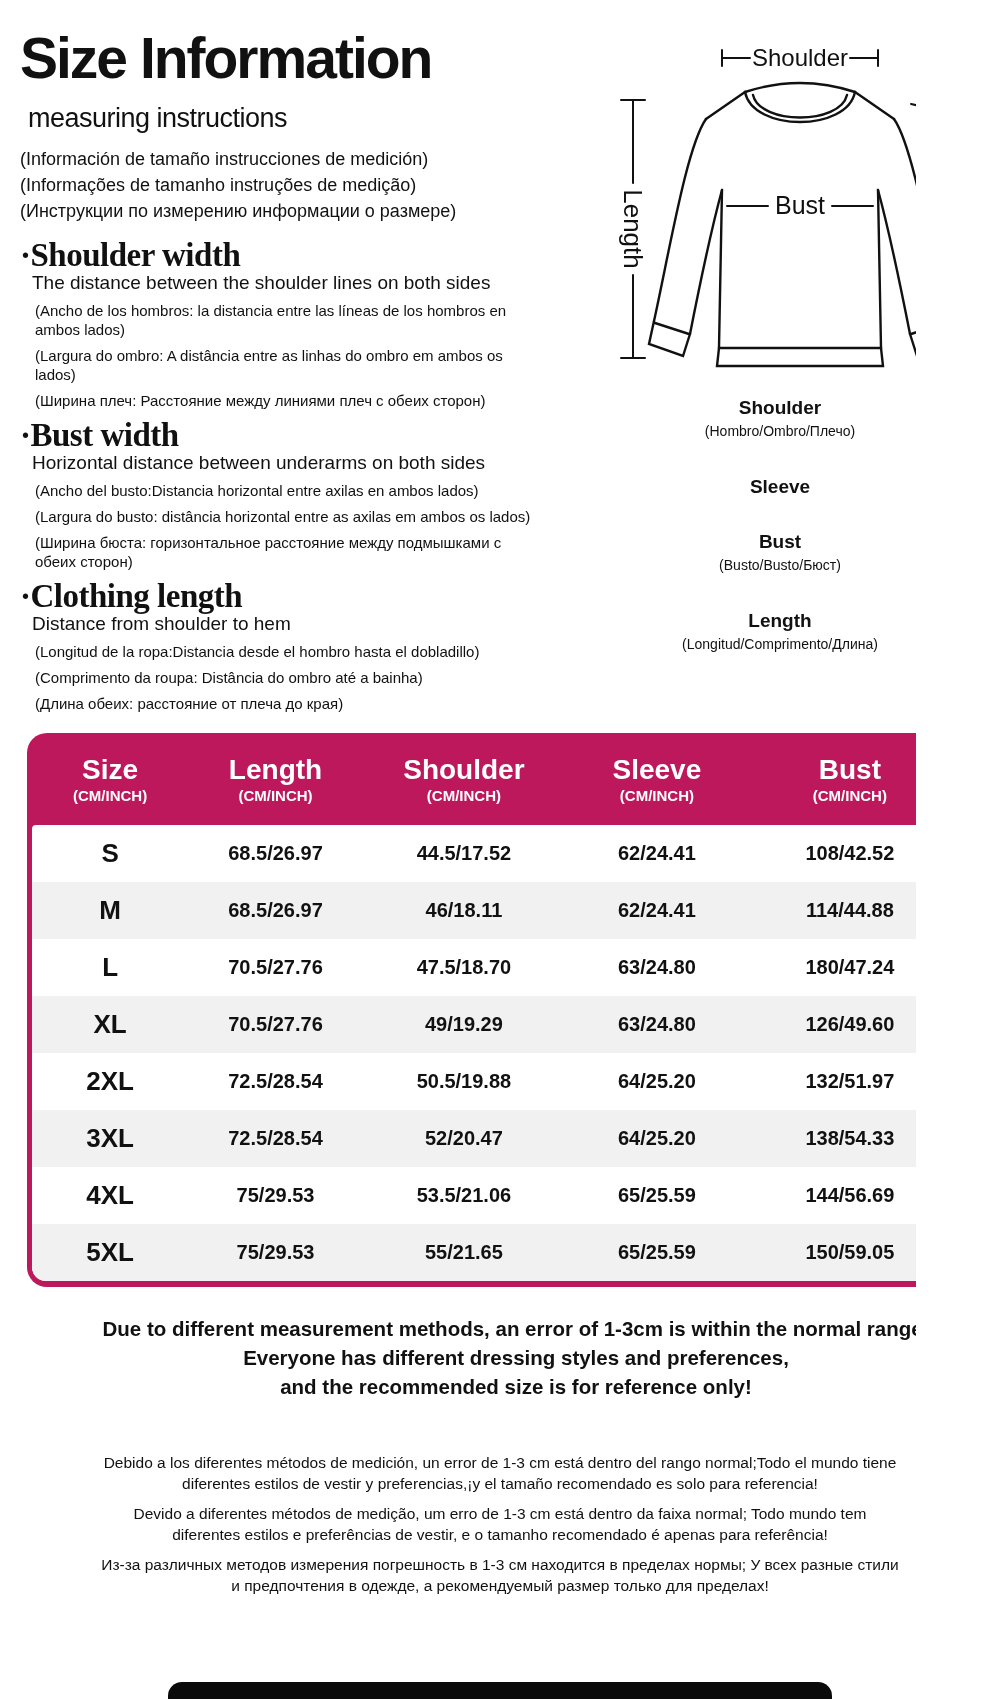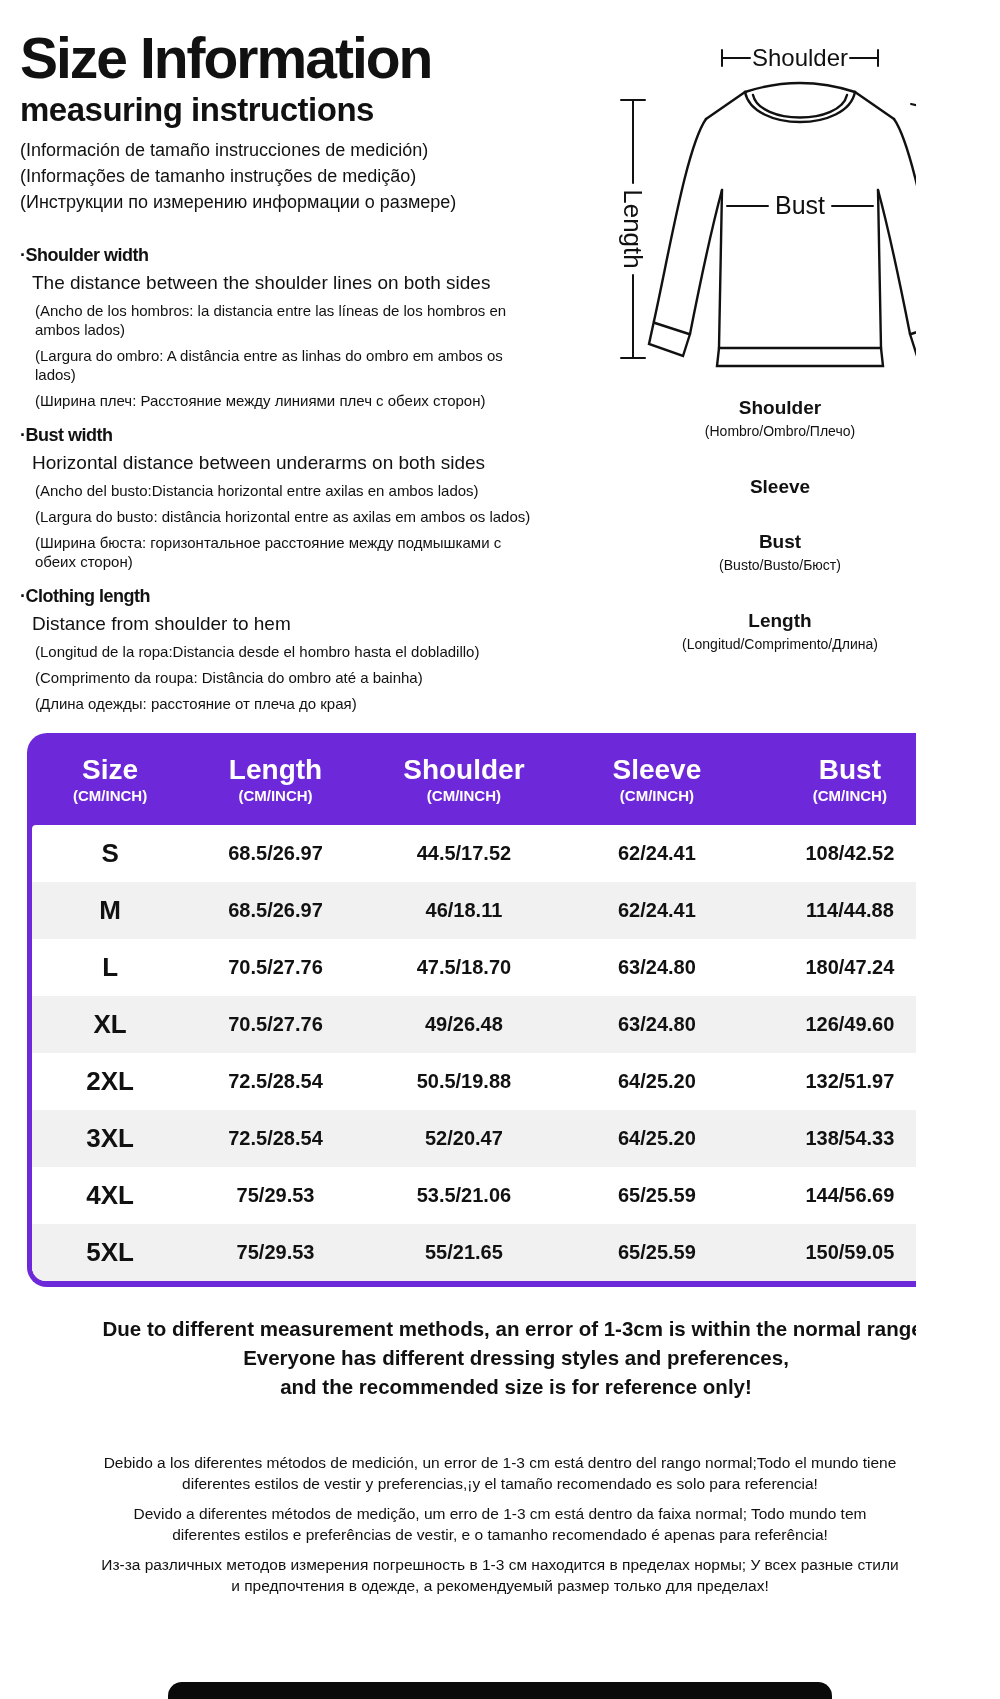--- a/index.html
+++ b/index.html
@@ -3,39 +3,39 @@
 <meta charset="utf-8">
 <style>
   html,body{margin:0;padding:0;background:#ffffff;}
   .page{
     position:relative;width:916px;height:1699px;background:#ffffff;overflow:hidden;
     font-family:"Liberation Sans",sans-serif;color:#111111;
   }
   
   .hdr{position:absolute;left:20px;top:26px;width:540px;}
   .hdr h1{margin:0;font-size:57px;line-height:64px;font-weight:bold;letter-spacing:-2px;}
-  .hdr h2{margin:0;font-size:33px;line-height:40px;font-weight:bold;letter-spacing:-0.5px;}
+  .hdr h2{margin:8px;font-size:27px;line-height:40px;font-weight:normal;letter-spacing:-0.5px;}
   .hdr .trans{margin-top:7px;}
   .hdr .trans div{font-size:18px;line-height:26px;}
   
   .sections{position:absolute;left:20px;top:240px;width:520px;}
   .section{margin-bottom:10px;}
-  .section-title{font-size:18px;line-height:31px;font-weight:bold;letter-spacing:-0.5px;}
+  .section-title{font-size:33px;line-height:31px;font-weight:bold;letter-spacing:-0.5px;font-family:Liberation Serif, serif;}
   .section-desc{font-size:19px;line-height:22px;margin:1px 0 4px 12px;}
   .section-trans p{font-size:15px;line-height:19px;margin:7px 0 0 15px;width:500px;}
   
   .diagram{position:absolute;left:555px;top:28px;width:445px;height:350px;}
   .legend{position:absolute;left:560px;top:396px;width:440px;text-align:center;}
   .legend-item{margin-bottom:32px;}
   .legend-name{font-size:19px;line-height:23px;font-weight:bold;}
   .legend-trans{font-size:14px;line-height:24px;}
   
   .size-table{
     position:absolute;left:27px;top:733px;width:946px;
-    background:#6d28d9;border-radius:20px;padding:0 22px 6px 5px;box-sizing:border-box;
+    background:#be185d;border-radius:20px;padding:0 22px 6px 5px;box-sizing:border-box;
   }
   .tbl-head{display:grid;grid-template-columns:17% 19% 22% 20% 22%;height:92px;align-items:center;}
   .tbl-head .col{ text-align:center;color:#ffffff;}
   .col-label{font-size:28px;line-height:32px;font-weight:bold;}
   .col-unit{font-size:15px;line-height:19px;font-weight:bold;}
   .tbl-body{background:#ffffff;border-radius:4px 4px 14px 14px;overflow:hidden;}
   .tbl-row{display:grid;grid-template-columns:17% 19% 22% 20% 22%;height:57px;align-items:center;}
   .tbl-row:nth-child(even){background:#f1f1f1;}
   .tbl-row .cell{text-align:center;font-size:20px;font-weight:bold;color:#111;}
   .tbl-row .cell.size{font-size:26px;}
@@ -83,21 +83,21 @@
         <p>(Largura do busto: distância horizontal entre as axilas em ambos os lados)</p>
         <p>(Ширина бюста: горизонтальное расстояние между подмышками с обеих сторон)</p>
       </div>
     </div>
     <div class="section">
       <div class="section-title">·Clothing length</div>
       <div class="section-desc">Distance from shoulder to hem</div>
       <div class="section-trans">
         <p>(Longitud de la ropa:Distancia desde el hombro hasta el dobladillo)</p>
         <p>(Comprimento da roupa: Distância do ombro até a bainha)</p>
-        <p>(Длина одежды: расстояние от плеча до края)</p>
+        <p>(Длина обеих: расстояние от плеча до края)</p>
       </div>
     </div>
   </div>
 
   <svg class="diagram" viewBox="0 0 445 350" fill="none" stroke="#111" stroke-width="2.4" stroke-linecap="round">
 
     <g stroke-width="2">
       <line x1="167" y1="22" x2="167" y2="38"></line>
       <line x1="167" y1="30" x2="195" y2="30"></line>
       <line x1="295" y1="30" x2="323" y2="30"></line>
@@ -207,21 +207,21 @@
       <div class="tbl-row">
         <div class="cell size">L</div>
         <div class="cell">70.5/27.76</div>
         <div class="cell">47.5/18.70</div>
         <div class="cell">63/24.80</div>
         <div class="cell">180/47.24</div>
       </div>
       <div class="tbl-row">
         <div class="cell size">XL</div>
         <div class="cell">70.5/27.76</div>
-        <div class="cell">49/26.48</div>
+        <div class="cell">49/19.29</div>
         <div class="cell">63/24.80</div>
         <div class="cell">126/49.60</div>
       </div>
       <div class="tbl-row">
         <div class="cell size">2XL</div>
         <div class="cell">72.5/28.54</div>
         <div class="cell">50.5/19.88</div>
         <div class="cell">64/25.20</div>
         <div class="cell">132/51.97</div>
       </div>

